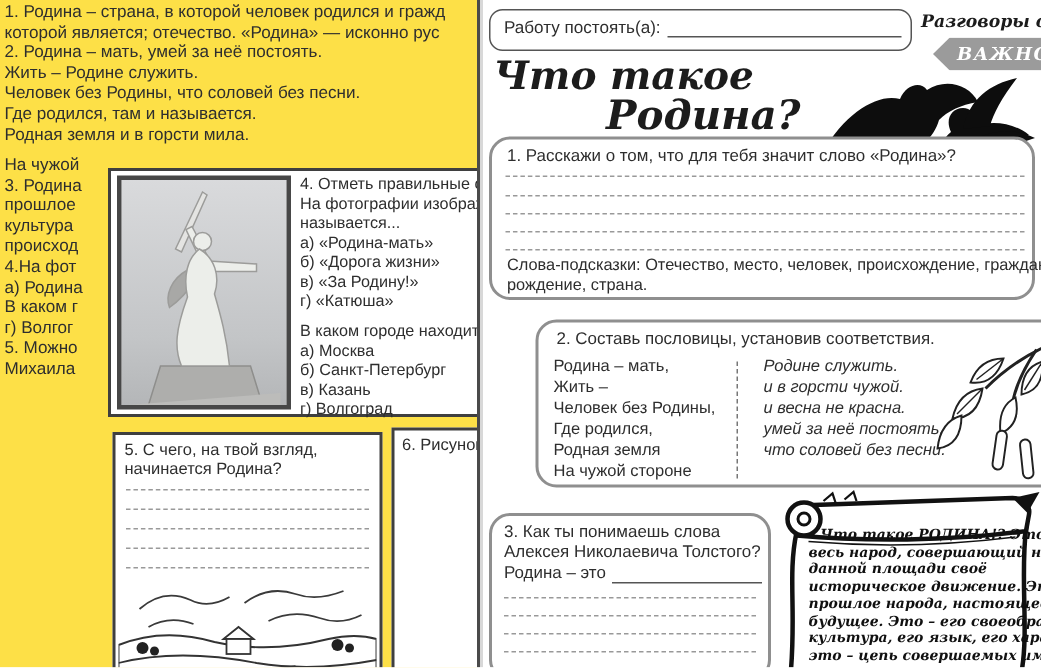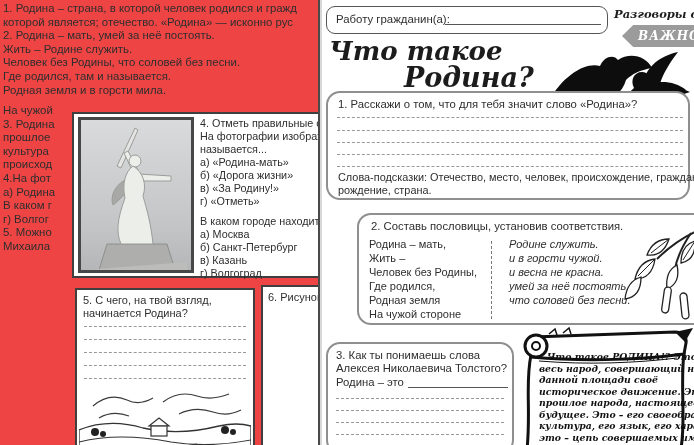--- a/index.html
+++ b/index.html
@@ -29,21 +29,21 @@
           display:flex;align-items:center;}
   .banner span{color:#fff;font-family:"DejaVu Serif",serif;font-style:italic;font-weight:bold;
                font-size:12px;letter-spacing:1px;padding-left:16px;}
   svg{display:block;}
 </style>
 </head>
 <body>
 
 <div id="canvas">
 
-  <div class="abs" style="left:0;top:0;width:318px;height:445px;background:#ef4444;overflow:hidden;">
+  <div class="abs" style="left:0;top:0;width:318px;height:445px;background:#fde047;overflow:hidden;">
 
     <div class="abs ptext" style="left:3px;top:2px;width:314px;">
       <div>1. Родина – страна, в которой человек родился и гражд</div>
       <div>которой является; отечество. «Родина» — исконно рус</div>
       <div>2. Родина – мать, умей за неё постоять.</div>
       <div>Жить –  Родине служить.</div>
       <div>Человек без Родины, что соловей без песни.</div>
       <div>Где родился, там и называется.</div>
       <div>Родная земля и в горсти мила.</div>
     </div>
@@ -77,21 +77,21 @@
           </g>
         </svg>
       </div>
       <div class="abs q4" style="left:126px;top:3px;width:122px;">
         <div>4. Отметь правильные о</div>
         <div>На фотографии изображ</div>
         <div>называется...</div>
         <div>а) «Родина-мать»</div>
         <div>б) «Дорога жизни»</div>
         <div>в) «За Родину!»</div>
-        <div>г) «Отметь»</div>
+        <div>г) «Катюша»</div>
         <div style="height:7px;"></div>
         <div>В каком городе находит</div>
         <div>а) Москва</div>
         <div>б) Санкт-Петербург</div>
         <div>в) Казань</div>
         <div>г) Волгоград</div>
       </div>
     </div>
 
     <div class="abs panel-dark" style="left:75px;top:288px;width:180px;height:170px;">
@@ -135,21 +135,21 @@
       <div class="abs" style="left:5px;top:4px;width:52px;font-size:11px;white-space:nowrap;overflow:hidden;">6. Рисунок</div>
     </div>
   </div>
 
   <div class="abs" style="left:318px;top:0;width:2px;height:445px;background:#4a4a4a;"></div>
   <div class="abs" style="left:320px;top:0;width:2px;height:445px;background:#d8d8d8;"></div>
 
   <div class="abs" style="left:322px;top:0;width:372px;height:445px;background:#fff;overflow:hidden;">
 
     <div class="abs" style="left:4px;top:6px;width:282px;height:28px;border:1.6px solid #555;border-radius:9px;box-sizing:border-box;">
-      <span class="abs" style="left:9px;top:6px;font-size:11.4px;">Работу гражданин(а):</span>
+      <span class="abs" style="left:9px;top:6px;font-size:11.4px;">Работу постоять(а):</span>
       <div class="abs rule-solid" style="left:118px;top:6px;width:156px;height:11px;"></div>
     </div>
 
     <div class="abs script" style="left:292px;top:7px;font-size:11.5px;white-space:nowrap;">Разговоры о</div>
     <div class="abs banner" style="left:300px;top:25px;width:80px;height:22px;">
       <span>ВАЖНОМ</span>
     </div>
 
     <div class="abs script" style="left:7px;top:36px;font-size:26px;">Что такое</div>
     <div class="abs script" style="left:82px;top:62px;font-size:27px;">Родина?</div>
@@ -226,21 +226,21 @@
           </g>
         </svg>
       </div>
     </div>
 
     <div class="abs panel-lt" style="left:4px;top:342px;width:188px;height:112px;">
       <div class="abs rt" style="left:8px;top:5px;white-space:nowrap;overflow:hidden;width:172px;">
         <div>3. Как ты понимаешь слова</div>
         <div>Алексея Николаевича Толстого?</div>
       </div>
-      <div class="abs" style="left:8px;top:32px;width:172px;display:flex;align-items:flex-start;">
+      <div class="abs" style="left:8px;top:32px;width:172px;display:flex;align-items:center;">
         <span class="rt" style="white-space:nowrap;">Родина – это</span>
         <div class="rule-solid" style="flex:1;height:11px;margin-left:4px;"></div>
       </div>
       <div class="abs rule" style="left:8px;top:54px;width:168px;"></div>
       <div class="abs rule" style="left:8px;top:66px;width:168px;"></div>
       <div class="abs rule" style="left:8px;top:78px;width:168px;"></div>
       <div class="abs rule" style="left:8px;top:90px;width:168px;"></div>
 
     </div>
 

